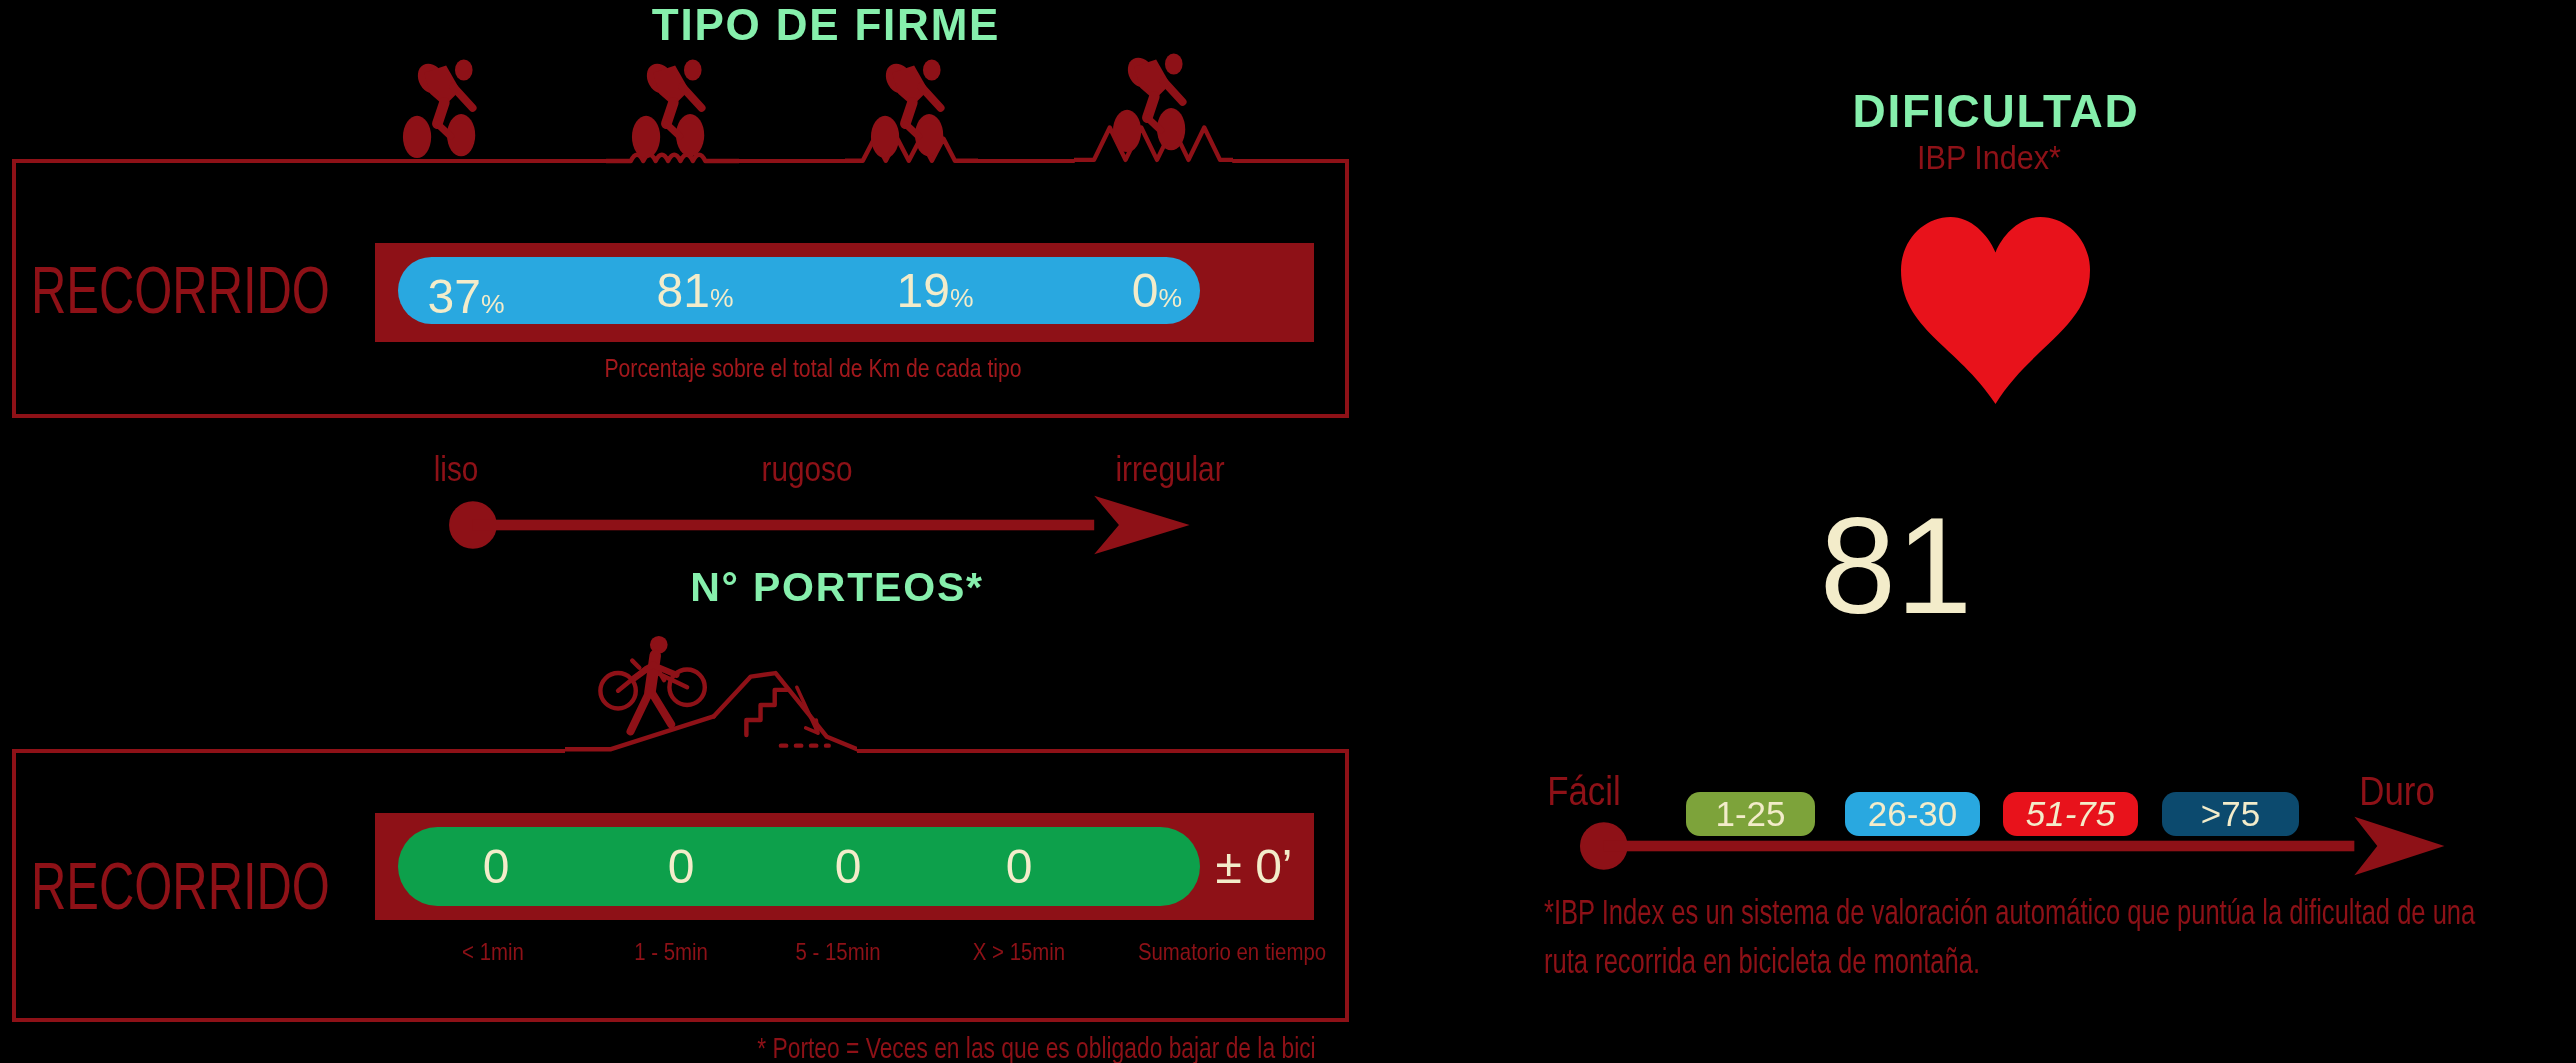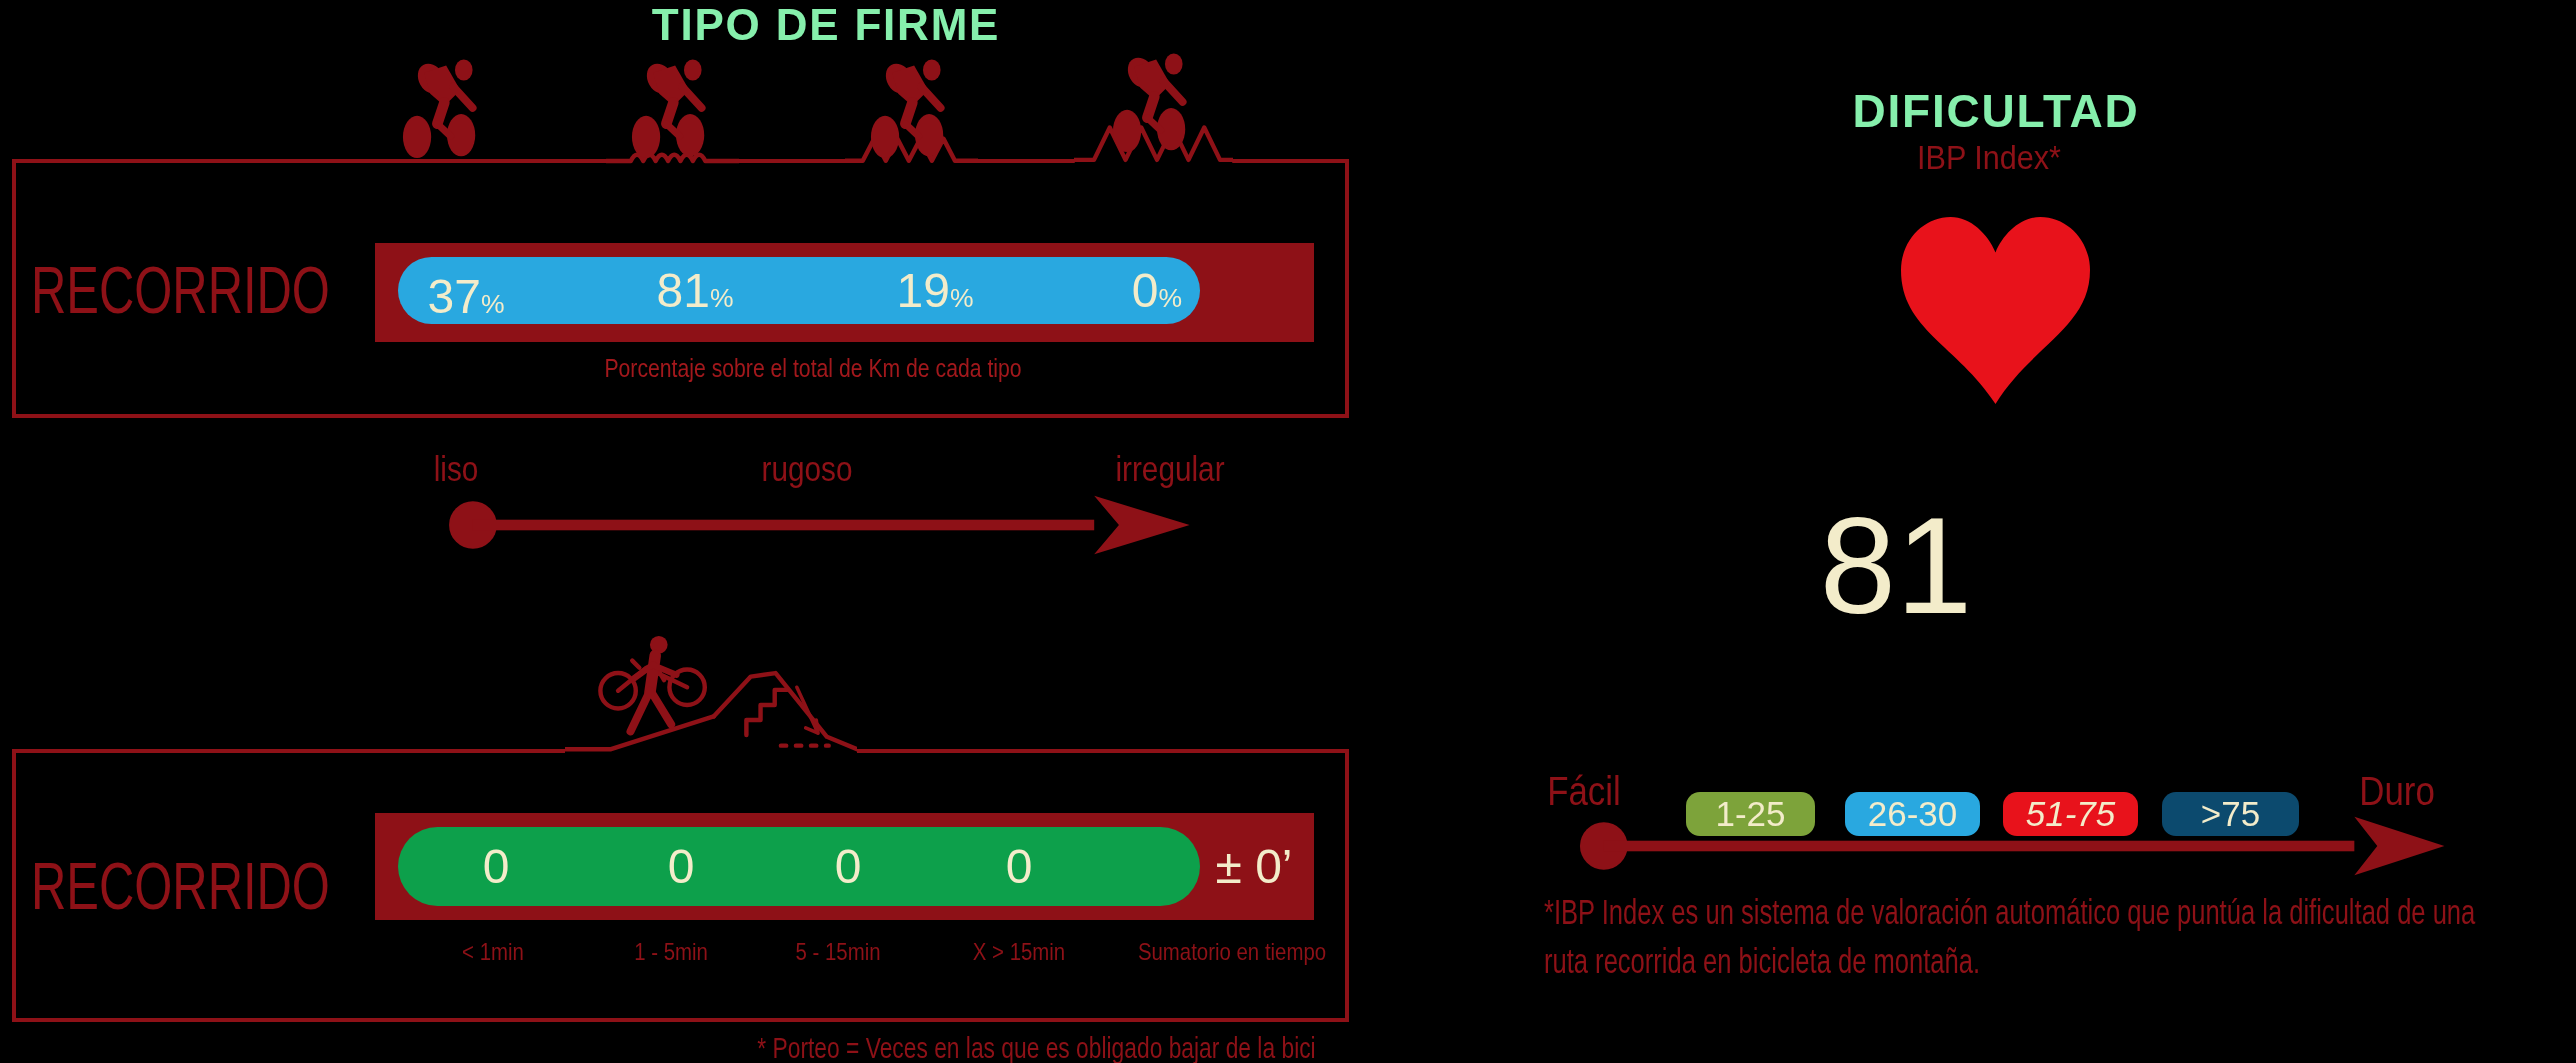--- a/index.html
+++ b/index.html
@@ -138,20 +138,21 @@
   <div class="abs nw ctr" style="left:1170px;top:449px;font-size:35px">
     <span class="cx">irregular</span>
   </div>
 
   <svg class="abs" style="left:442px;top:493px" width="760" height="64" viewBox="0 0 860 72">
     <circle class="f" cx="35" cy="36" r="27"></circle>
     <rect class="f" x="35" y="30" width="703" height="12"></rect>
     <path class="f" d="M738 3 L846 36 L738 69 L766 36 Z"></path>
   </svg>
 
+  <div class="abs title nw ctr" style="left:837px;top:565px;font-size:41px;line-height:44px">N° PORTEOS*</div>
 
   <svg class="abs" style="left:565px;top:634px;z-index:2" width="292" height="133" viewBox="0 0 330 150">
     <rect width="330" height="150" fill="#000"></rect>
     <path class="s5" d="M0 130 H52 L168 93"></path>
     <path class="s5" d="M168 93 L210 48 L238 44 L296 116 L330 130"></path>
     <path class="s5" d="M205 114 V97 H221 V80 H237 V63 H251"></path>
     <line class="s5" x1="244" y1="126" x2="298" y2="126" stroke-dasharray="6 11"></line>
     <path class="s4" d="M262 60 L286 112 M286 112 L272 106 M286 112 L284 97"></path>
     <circle class="s5" cx="60" cy="64" r="20"></circle>
     <circle class="s5" cx="138" cy="60" r="20"></circle>

